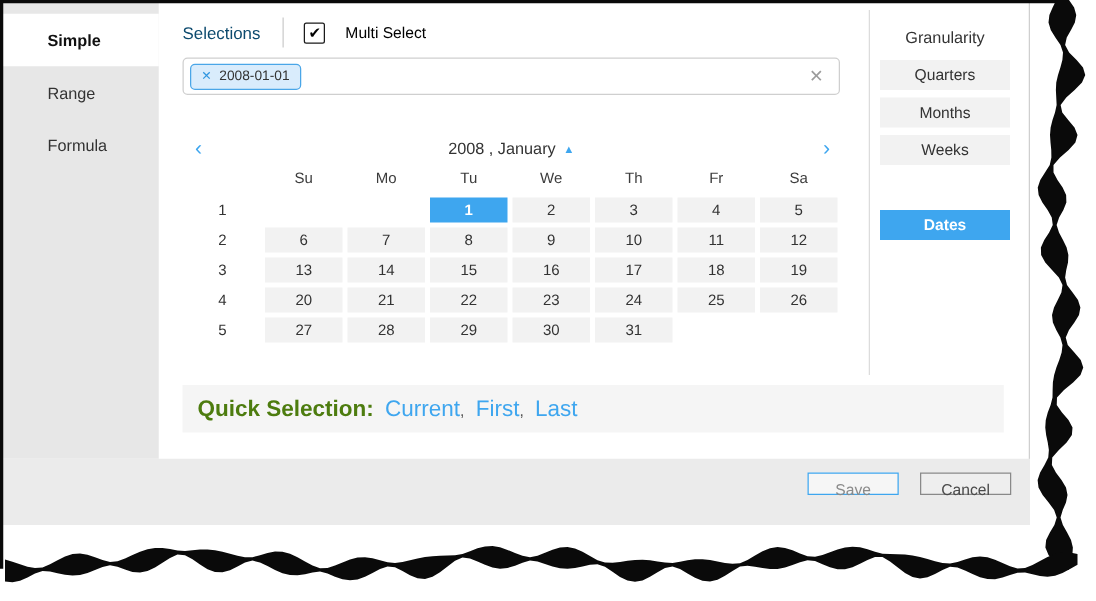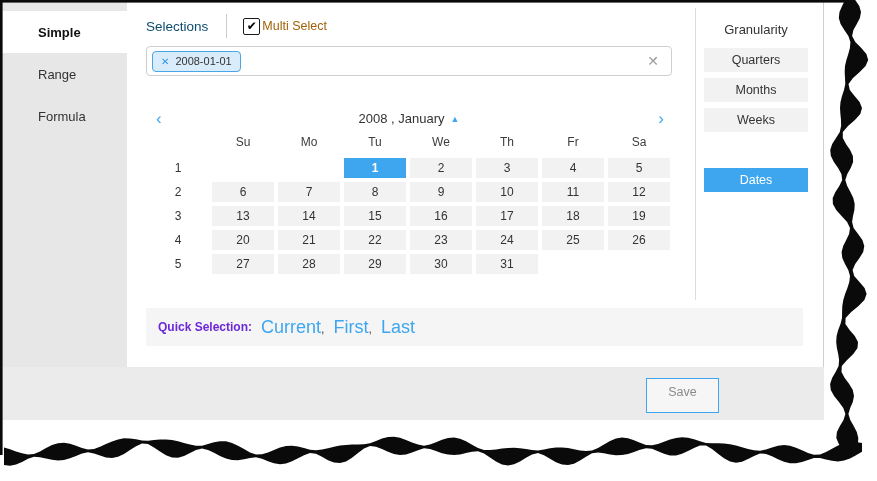--- a/index.html
+++ b/index.html
@@ -17,21 +17,21 @@
   .tab.active { background:#fff; font-weight:bold; color:#111; }
   .tab.t1{top:9px;} .tab.t2{top:51px;} .tab.t3{top:93px;}
 
   
   .header-row { position:absolute; left:144px; top:8px; height:32px; display:flex; align-items:center; }
   .selections-label { font-size:13.5px; color:#0c4a6e; }
   .hdr-divider { width:1px; height:24px; background:#ccc; margin:0 16px 0 18px; }
   .checkbox { width:17px; height:17px; border:1.6px solid #1a1a1a; border-radius:2px; background:#fff;
               display:flex; align-items:center; justify-content:center; cursor:pointer; }
   .checkmark { font-size:12px; color:#000; line-height:1; margin-top:-1px; }
-  .ms-label { font-size:12.5px; color:#a16207; margin-left:2px; }
+  .ms-label { font-size:12.5px; color:#000000; margin-left:16px; }
 
   
   .sel-input { position:absolute; left:144px; top:44px; width:526px; height:30px; background:#fff;
                border:1px solid #cfcfcf; border-radius:4px; display:flex; align-items:center;
                padding:0 30px 0 5px; }
   .chip { display:flex; align-items:center; height:21px; background:#d9ecfc; border:1px solid #4aa6e8;
           border-radius:4px; padding:0 8px; cursor:pointer; }
   .chip-x { color:#2f96e0; font-size:10px; margin-right:6px; }
   .chip-label { font-size:11px; color:#333; }
   .clear-x { position:absolute; right:12px; top:50%; transform:translateY(-50%); color:#9c9c9c;
@@ -55,35 +55,35 @@
   .day { margin:2px; background:#f2f2f2; font-size:12px; color:#333; text-align:center;
          line-height:20px; cursor:pointer; }
   .day.empty { background:transparent; cursor:default; }
   .day.selected { background:#3ea6ef; color:#fff; font-weight:bold; }
 
   .vdivider { position:absolute; left:693px; top:6px; width:1px; height:292px; background:#dcdcdc; }
 
   
   .quick-bar { position:absolute; left:144px; top:306px; width:657px; height:38px; background:#f5f5f5;
                display:flex; align-items:center; padding-left:12px; }
-  .quick-label { font-size:12px; font-weight:bold; color:#6d28d9; }
+  .quick-label { font-size:18px; font-weight:bold; color:#4d7c0f; }
   .qlink { font-size:18px; color:#3ea6ef; cursor:pointer; margin-left:9px; }
   .qcomma { color:#555; font-size:12.5px; }
 
   
   .granularity { position:absolute; left:702px; top:0; width:104px; }
   .gran-title { text-align:center; font-size:13px; color:#333; margin-top:16px; height:24px; line-height:24px; }
   .gran-list { margin-top:6px; }
   .gran-btn { height:24px; margin-bottom:6px; background:#f2f2f2; text-align:center; line-height:24px;
               font-size:12.5px; color:#333; cursor:pointer; }
-  .gran-btn.active { background:#3ea6ef; color:#fff; font-weight:normal;margin-top:36px; }
+  .gran-btn.active { background:#3ea6ef; color:#fff; font-weight:bold;margin-top:36px; }
 
   
   .footer { position:absolute; left:0; top:365px; width:822px; height:53px; background:#ebebeb; }
-  .btn { position:absolute; top:11px; width:73px; height:35px; font-size:12.5px; text-align:center;
+  .btn { position:absolute; top:11px; width:73px; height:18px; font-size:12.5px; text-align:center;
          line-height:27px; cursor:pointer; }
   .btn-save { left:644px; background:#f6f6f6; border:1px solid #3ea6ef; color:#8a8a8a; }
   .btn-cancel { left:734px; background:#eeeeee; border:1px solid #898989; color:#4a4a4a; }
 
   .torn-svg { position:absolute; left:0; top:0; z-index:9; pointer-events:none; }
 </style>
 </head>
 <body>
 
 <div class="canvas">
@@ -185,20 +185,21 @@
       <div class="gran-list" id="gran-list">
           <div class="gran-btn">Quarters</div>
           <div class="gran-btn">Months</div>
           <div class="gran-btn">Weeks</div>
           <div class="gran-btn active">Dates</div>
         </div>
     </div>
 
     <div class="footer">
       <div class="btn btn-save">Save</div>
+      <div class="btn btn-cancel">Cancel</div>
     </div>
   </div>
 
   <svg class="torn-svg" width="877" height="481" viewBox="0 0 877 481">
     <rect x="0" y="0" width="846" height="2.6" fill="#0a0a0a"></rect>
     <rect x="0" y="0" width="2.6" height="455" fill="#0a0a0a"></rect>
     <path id="torn-right" fill="#0a0a0a" d="M845,0 L842.1,6 L839.5,12 L838.8,18 L840.6,24 L844.3,30 L848.4,36 L850.4,42 L849.9,48 L848.3,54 L846.4,60 L845,66 L844.7,72 L845,78 L845.3,84 L844,90 L842,96 L840.5,102 L840,108 L840.4,114 L841,120 L841.1,126 L839.8,132 L836,138 L832.2,144 L830.2,150 L830.9,156 L833.9,162 L838.1,168 L841.4,174 L842.2,180 L839.3,186 L835.4,192 L832.7,198 L832.9,204 L836.2,210 L841.6,216 L847.1,222 L850,228 L849.1,234 L846.2,240 L843.2,246 L841.6,252 L842.3,258 L845,264 L848.3,270 L850,276 L849.3,282 L847.4,288 L845.1,294 L843.3,300 L842.3,306 L842.1,312 L842,318 L840.5,324 L838.2,330 L836.6,336 L836.2,342 L836.9,348 L838.2,354 L839.1,360 L838.6,366 L835.6,372 L832.1,378 L830.1,384 L830.8,390 L834.1,396 L838.9,402 L843.3,408 L845.4,414 L843.5,420 L839.9,426 L836.9,432 L836.3,438 L838.8,444 L843.7,450 L849,456 L854.9,456 L856.3,450 L857.9,444 L858.3,438 L856.8,432 L853.7,426 L850.3,420 L848.4,414 L850.2,408 L852.8,402 L854,396 L852.8,390 L849.2,384 L844.7,378 L841.5,372 L841.8,366 L847.1,360 L853.3,354 L857.5,348 L858,342 L854.8,336 L849.6,330 L845.4,324 L845.6,318 L851.2,312 L858.5,306 L864.4,300 L866.6,294 L864.6,288 L859.5,282 L854.2,276 L852.6,270 L855.2,264 L859.5,258 L863.2,252 L864.3,246 L862.4,240 L858.1,234 L853.6,228 L852.1,222 L853,216 L854.4,210 L854.7,204 L853.3,198 L850.4,192 L847.2,186 L845.3,180 L847.3,174 L850.7,168 L853.1,162 L852.9,156 L850.1,150 L846,144 L842.8,138 L842.8,132 L848,126 L854.9,120 L860.3,114 L862,108 L859.6,102 L854.6,96 L849.8,90 L848.5,84 L853,78 L859.7,72 L865.6,66 L868.2,60 L866.4,54 L861.3,48 L855.3,42 L852.1,36 L853.4,30 L856.8,24 L859.9,18 L861,12 L859.3,6 L855.2,0 Z"></path>
     <path id="torn-bottom" fill="#0a0a0a" d="M4,447.6 L10,449.3 L16,451.4 L22,453.3 L28,454.4 L34,454 L40,451.4 L46,448.1 L52,445.1 L58,443.2 L64,442.8 L70,443.8 L76,445.8 L82,448 L88,449.5 L94,448.9 L100,446.8 L106,444 L112,441.4 L118,439.4 L124,438.3 L130,438.4 L136,439.2 L142,440.4 L148,440.7 L154,440.1 L160,439.6 L166,439.5 L172,440.1 L178,441.3 L184,442.9 L190,444.5 L196,445.7 L202,445.7 L208,444.1 L214,442.3 L220,441.2 L226,441.3 L232,442.9 L238,445.7 L244,449.1 L250,452.4 L256,454.6 L262,454.3 L268,452.4 L274,449.9 L280,447.5 L286,446 L292,445.7 L298,446.5 L304,448.1 L310,449.8 L316,450.3 L322,449.5 L328,448.2 L334,446.8 L340,445.6 L346,444.9 L352,444.6 L358,444.4 L364,444.2 L370,443.2 L376,440.9 L382,438.6 L388,437.1 L394,436.8 L400,437.8 L406,439.9 L412,442.4 L418,444.6 L424,445.7 L430,444.5 L436,442.2 L442,439.7 L448,438 L454,437.6 L460,438.8 L466,441.3 L472,444.7 L478,448.1 L484,449.9 L490,450.1 L496,449.5 L502,448.6 L508,448 L514,447.8 L520,448.2 L526,449.1 L532,450 L538,450.4 L544,449.4 L550,448.2 L556,447.4 L562,447.4 L568,448 L574,449.2 L580,450.4 L586,451 L592,450.6 L598,448 L604,444.4 L610,441 L616,438.6 L622,437.6 L628,438.3 L634,440.2 L640,442.7 L646,444.9 L652,445.3 L658,443.9 L664,441.8 L670,439.6 L676,437.9 L682,437.3 L688,437.8 L694,439.3 L700,441.3 L706,442.9 L712,443.2 L718,443.3 L724,443.6 L730,444.3 L736,445.6 L742,447.2 L748,448.9 L754,450.3 L760,450.8 L766,449.5 L772,447.5 L778,445.8 L784,445.1 L790,445.8 L796,447.7 L802,450.3 L808,453 L814,454.8 L820,454.4 L826,452 L832,448.8 L838,445.6 L844,443.1 L850,441.9 L856,442 L862,443.1 L862,451.7 L856,455.2 L850,458.4 L844,460.6 L838,461.4 L832,460.8 L826,459.4 L820,457.9 L814,458.1 L808,460 L802,462 L796,463.3 L790,463.2 L784,461.8 L778,459.2 L772,456.3 L766,454 L760,453.4 L754,455.9 L748,459.1 L742,461.7 L736,462.7 L730,461.5 L724,458.3 L718,453.8 L712,449.1 L706,445.6 L700,445.6 L694,447.9 L688,451 L682,453.8 L676,455.4 L670,455.4 L664,453.8 L658,451.3 L652,448.8 L646,448.2 L640,449.8 L634,452 L628,453.9 L622,455.1 L616,455.2 L610,454.4 L604,453.3 L598,452.5 L592,453.2 L586,456.7 L580,460.6 L574,463.7 L568,465.1 L562,464.6 L556,462.2 L550,458.7 L544,455.2 L538,453.1 L532,454.4 L526,457.7 L520,461.4 L514,464.3 L508,465.4 L502,464.4 L496,461.5 L490,457.4 L484,453.4 L478,451.3 L472,451.8 L466,453.1 L460,454.4 L454,455 L448,454.6 L442,453.2 L436,451.1 L430,449.1 L424,448.3 L418,450.2 L412,452.6 L406,454.4 L400,455 L394,454 L388,451.8 L382,449.1 L376,446.7 L370,445.9 L364,448.5 L358,453.1 L352,457.8 L346,461.4 L340,463.1 L334,462.6 L328,460.2 L322,456.8 L316,453.8 L310,453.1 L304,455.2 L298,458.3 L292,461.3 L286,463.5 L280,464.2 L274,463.3 L268,461.3 L262,458.8 L256,457.2 L250,458 L244,459.3 L238,460.2 L232,460 L226,458.5 L220,455.9 L214,452.8 L208,450 L202,448.4 L196,450 L190,453.1 L184,456.1 L178,457.8 L172,457.6 L166,455.3 L160,451.6 L154,447.4 L148,444.1 L142,443.6 L136,446.3 L130,450.1 L124,454 L118,456.8 L112,458 L106,457.5 L100,455.6 L94,453.4 L88,452.2 L82,453.6 L76,456 L70,458.3 L64,459.9 L58,460.4 L52,459.8 L46,458.5 L40,457.2 L34,456.7 L28,458.7 L22,461.9 L16,464.6 L10,465.8 L4,465.1 Z"></path>
   </svg>
 </div>

